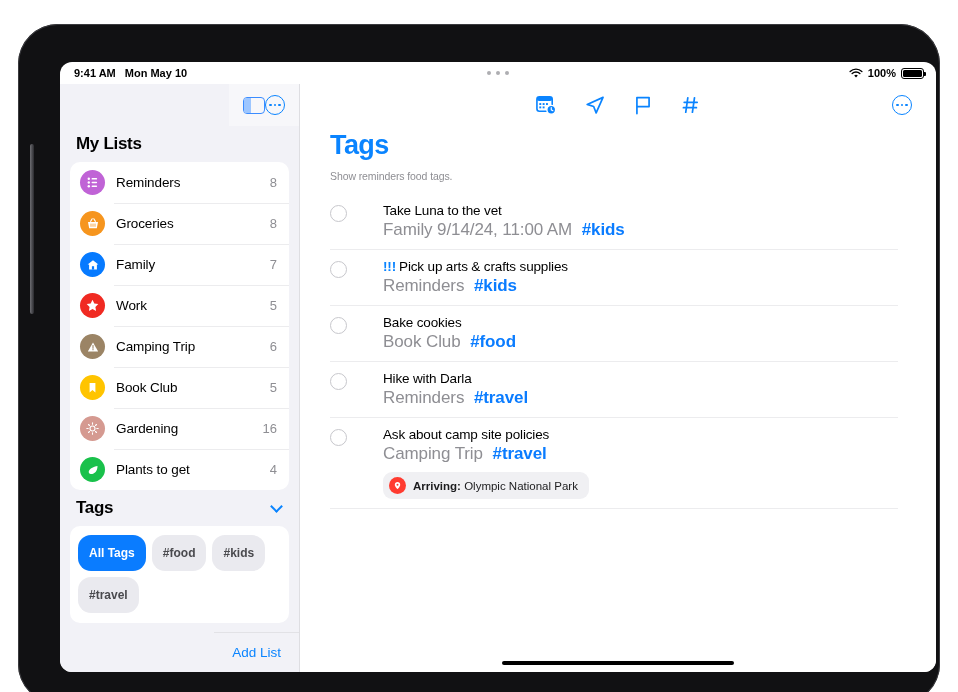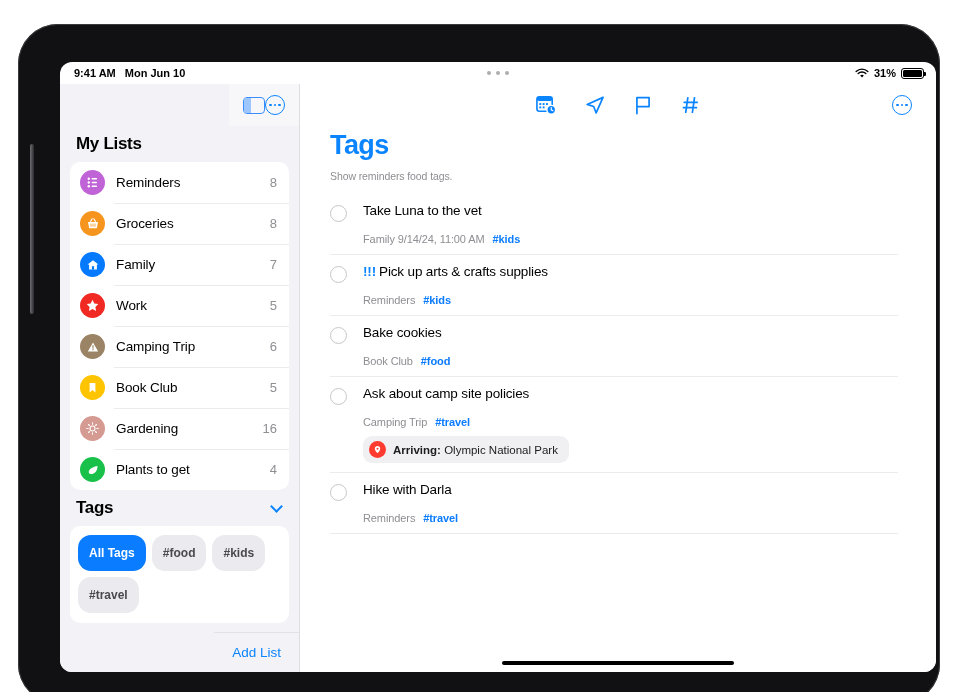--- a/index.html
+++ b/index.html
@@ -228,34 +228,35 @@
     margin-top: 9px; letter-spacing: -0.1px;
   }
 
   #reminders { margin-top: 12px; padding-left: 30px; }
   .reminder-row {
     display: flex;
     padding: 9px 0 9px 0;
     margin-right: 38px;
     border-bottom: 1px solid #ececee;
     position: relative;
+    gap: 20px;
   }
   .checkbox {
     width: 17px; height: 17px; border-radius: 50%;
     border: 1.4px solid #c7c7cc;
     flex: 0 0 17px; margin-top: 2px; margin-right: 16px;
     cursor: pointer;
   }
   .reminder-main { flex: 1; min-width: 0; }
   .reminder-title {
     font-size: 13.5px; color: #000; letter-spacing: -0.15px;
   }
   .priority-marks { color: #0a84ff; font-weight: bold; margin-right: 3px; }
   .reminder-meta {
-    font-size: 11px; color: #8e8e93; margin-top: 15px;
+    font-size: 17px; color: #8e8e93; margin-top: 2px;
     letter-spacing: -0.1px;
   }
   .meta-tag { color: #0a7cff; font-weight: bold; margin-left: 5px; }
   .location-badge {
     display: inline-flex; align-items: center; gap: 7px;
     background: #f0f0f3; border-radius: 9px;
     padding: 5px 11px 5px 6px;
     margin-top: 8px; font-size: 11.5px; color: #1c1c1e;
   }
   .pin-circle {
@@ -278,36 +279,36 @@
 <body>
 
 <div id="device-frame">
   <div id="bezel-edge-left"></div>
 
   <div id="screen">
 
     <div id="status-bar">
       <div id="status-left">
         <span>9:41 AM</span>
-        <span>Mon Jun 10</span>
+        <span>Mon May 10</span>
       </div>
 
       <div id="multitask-dots">
         <i></i>
         <i></i>
         <i></i>
       </div>
 
       <div id="status-right">
         <svg width="14" height="11" viewBox="0 0 16 12">
           <path d="M8 10.6 L5.9 8.2 A3.2 3.2 0 0 1 10.1 8.2 Z" fill="#000"></path>
           <path d="M3.6 6.1 A6.4 6.4 0 0 1 12.4 6.1" stroke="#000" stroke-width="1.6" fill="none" stroke-linecap="round"></path>
           <path d="M1.3 3.6 A9.8 9.8 0 0 1 14.7 3.6" stroke="#000" stroke-width="1.6" fill="none" stroke-linecap="round"></path>
         </svg>
-        <span>31%</span>
+        <span>100%</span>
         <span class="battery-shell">
           <span class="battery-fill"></span>
         </span>
       </div>
     </div>
 
     <div id="app-body">
 
       <div id="sidebar">
 
@@ -530,48 +531,48 @@
               <div class="reminder-meta">
                 <span>Book Club</span>
                 <span class="meta-tag">#food</span>
               </div>
             </div>
           </div>
 
           <div class="reminder-row">
             <span class="checkbox"></span>
             <div class="reminder-main">
+              <div class="reminder-title">Hike with Darla</div>
+              <div class="reminder-meta">
+                <span>Reminders</span>
+                <span class="meta-tag">#travel</span>
+              </div>
+            </div>
+          </div>
+
+          <div class="reminder-row">
+            <span class="checkbox"></span>
+            <div class="reminder-main">
               <div class="reminder-title">Ask about camp site policies</div>
               <div class="reminder-meta">
                 <span>Camping Trip</span>
                 <span class="meta-tag">#travel</span>
               </div>
               <div class="location-badge">
                 <span class="pin-circle">
                   <svg width="9" height="9" viewBox="0 0 10 10">
                     <path d="M5 1.2 C3.3 1.2 2 2.5 2 4.1 C2 6.2 5 9 5 9 C5 9 8 6.2 8 4.1 C8 2.5 6.7 1.2 5 1.2 Z" fill="#fff"></path>
                     <circle cx="5" cy="4.1" r="1.1" fill="#ff3b30"></circle>
                   </svg>
                 </span>
                 <span><b class="badge-strong">Arriving:</b> <span>Olympic National Park</span></span>
               </div>
             </div>
           </div>
 
-          <div class="reminder-row">
-            <span class="checkbox"></span>
-            <div class="reminder-main">
-              <div class="reminder-title">Hike with Darla</div>
-              <div class="reminder-meta">
-                <span>Reminders</span>
-                <span class="meta-tag">#travel</span>
-              </div>
-            </div>
-          </div>
-
         </div>
 
         <div id="home-indicator"></div>
       </div>
 
     </div>
   </div>
 </div>
 
 </body></html>

